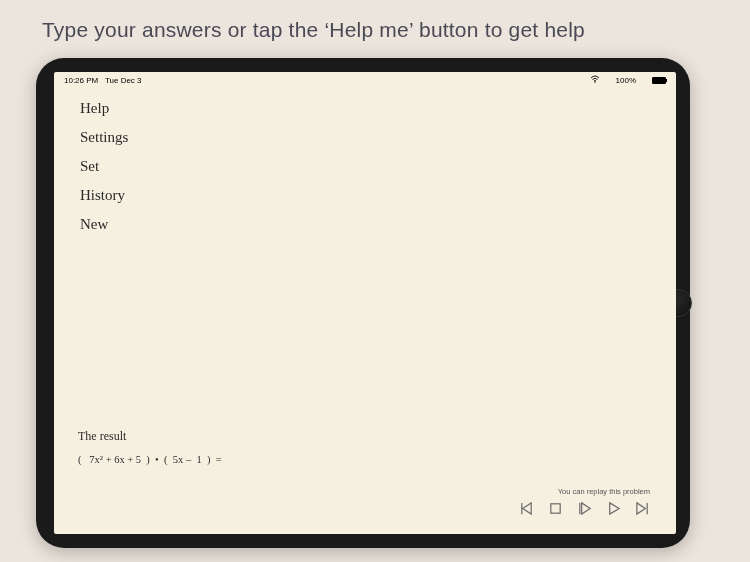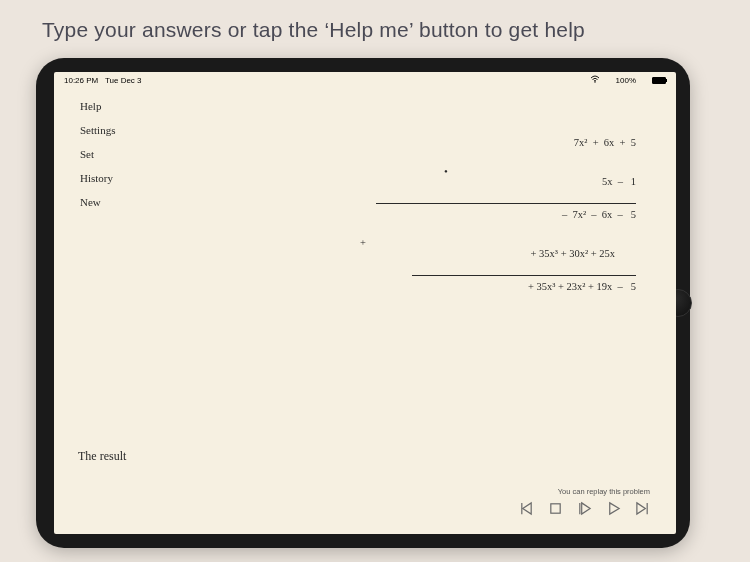--- a/index.html
+++ b/index.html
@@ -65,21 +65,21 @@
   }
   .battery::after{content:"";position:absolute;right:-2px;top:1.5px;width:1.5px;height:3px;background:#000;}
   .menu {
     position: absolute;
     left: 26px;
     top: 28px;
     display: flex;
     flex-direction: column;
     gap: 12px;
   }
-  .menu div { font-size: 11px; cursor: pointer; }
+  .menu div { font-size: 15px; cursor: pointer; }
   .work {
     position: absolute;
     right: 40px;
     top: 62px;
     width: 260px;
     font-size: 10.5px;
     text-align: right;
   }
   .work .row { padding: 3px 0; white-space: pre; font-family: Georgia, serif; }
   .work .rule { border-top: 0.8px solid #2a2a2a; margin: 2px 0; }
@@ -137,38 +137,24 @@
     </div>
 
     <div class="menu">
       <div>Help</div>
       <div>Settings</div>
       <div>Set</div>
       <div>History</div>
       <div>New</div>
     </div>
 
-    <div class="work">
-      <div class="row">7x²  +  6x  +  5</div>
-      <div class="row" style="position:relative">
-        <span class="dot-side">•</span>
-        <span>5x  –   1</span>
-      </div>
-      <div class="rule"></div>
-      <div class="row">–  7x²  –  6x  –   5</div>
-      <div class="row" style="position:relative">
-        <span class="plus-side">+</span>
-        <span>+ 35x³ + 30x² + 25x        </span>
-      </div>
-      <div class="rule" style="width:86%;margin-left:auto"></div>
-      <div class="row">+ 35x³ + 23x² + 19x  –   5</div>
-    </div>
 
     <div class="bottom">
       <div class="title">The result</div>
+      <div class="expr">(   7x² + 6x + 5  )  •  (  5x –  1  )  =</div>
     </div>
 
     <div class="replay">
       <div class="replay-label">You can replay this problem</div>
       <div class="controls">
         <svg viewBox="0 0 16 16">
             <line x1="3" y1="2" x2="3" y2="14"></line>
             <polygon points="13,2 13,14 4,8"></polygon>
           </svg>
         <svg viewBox="0 0 16 16">

